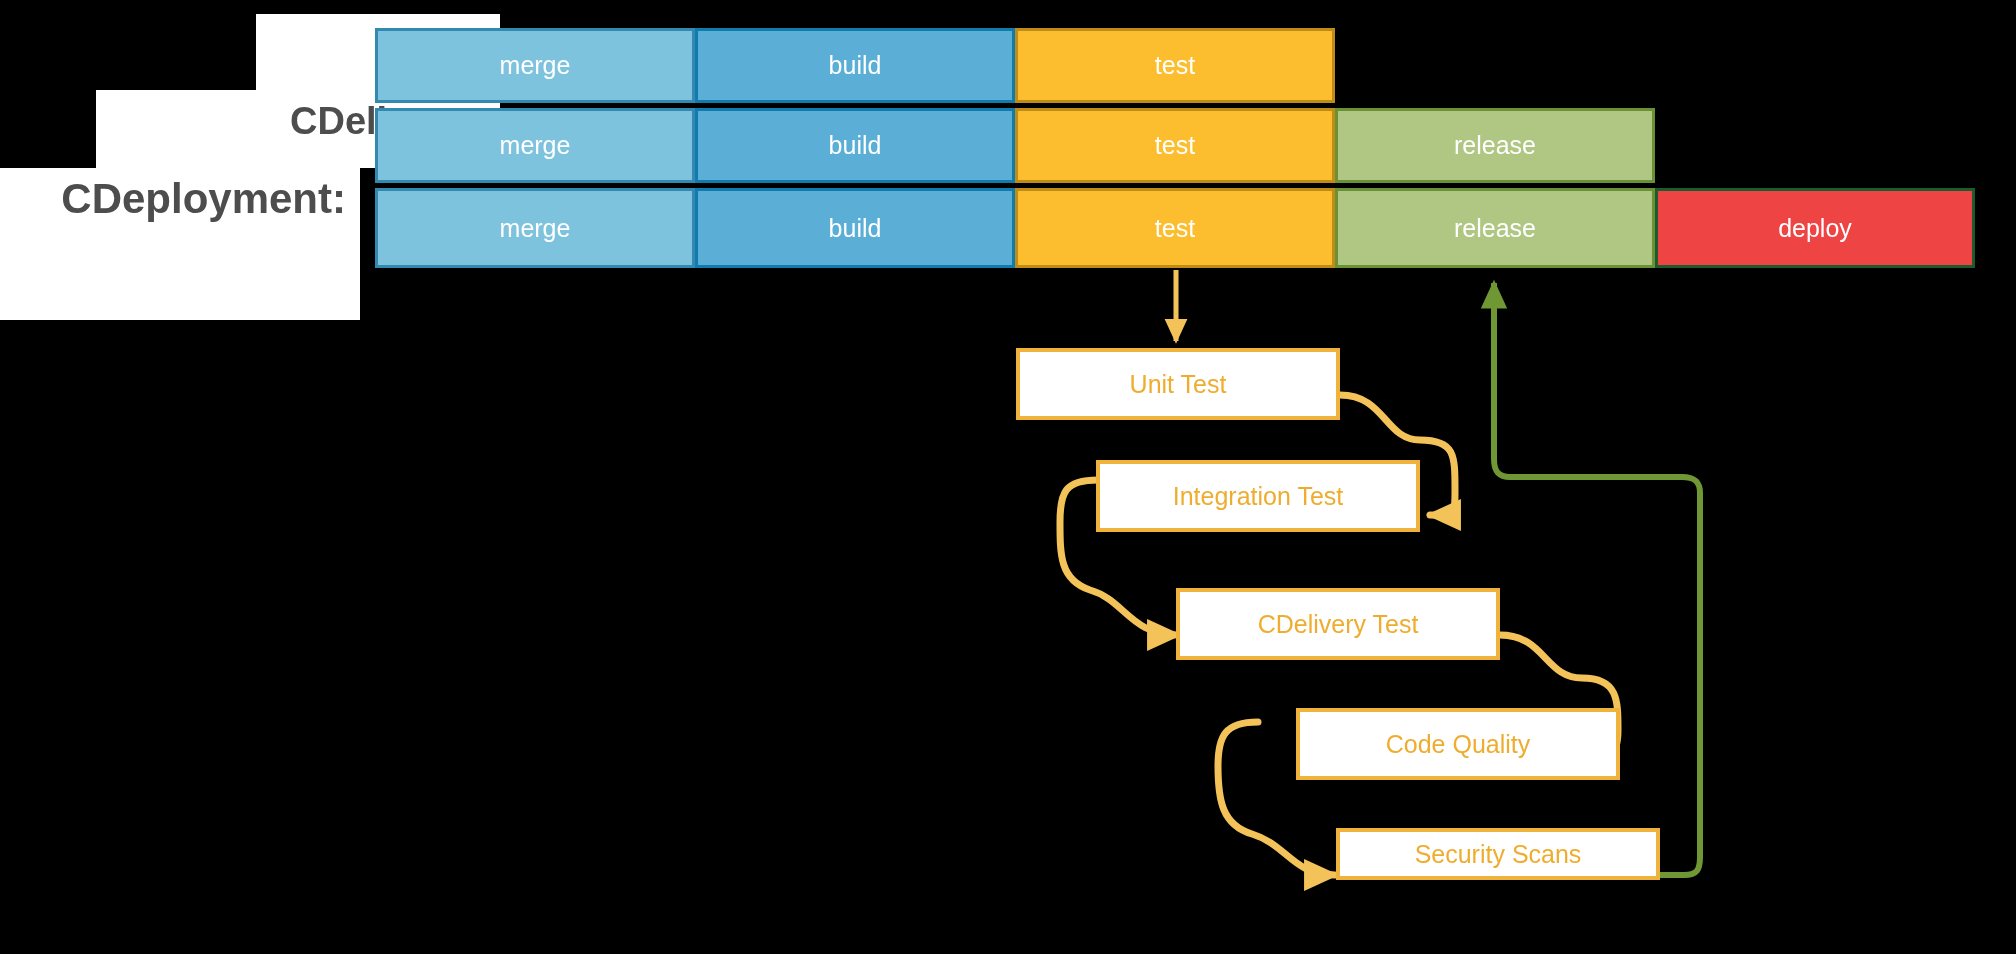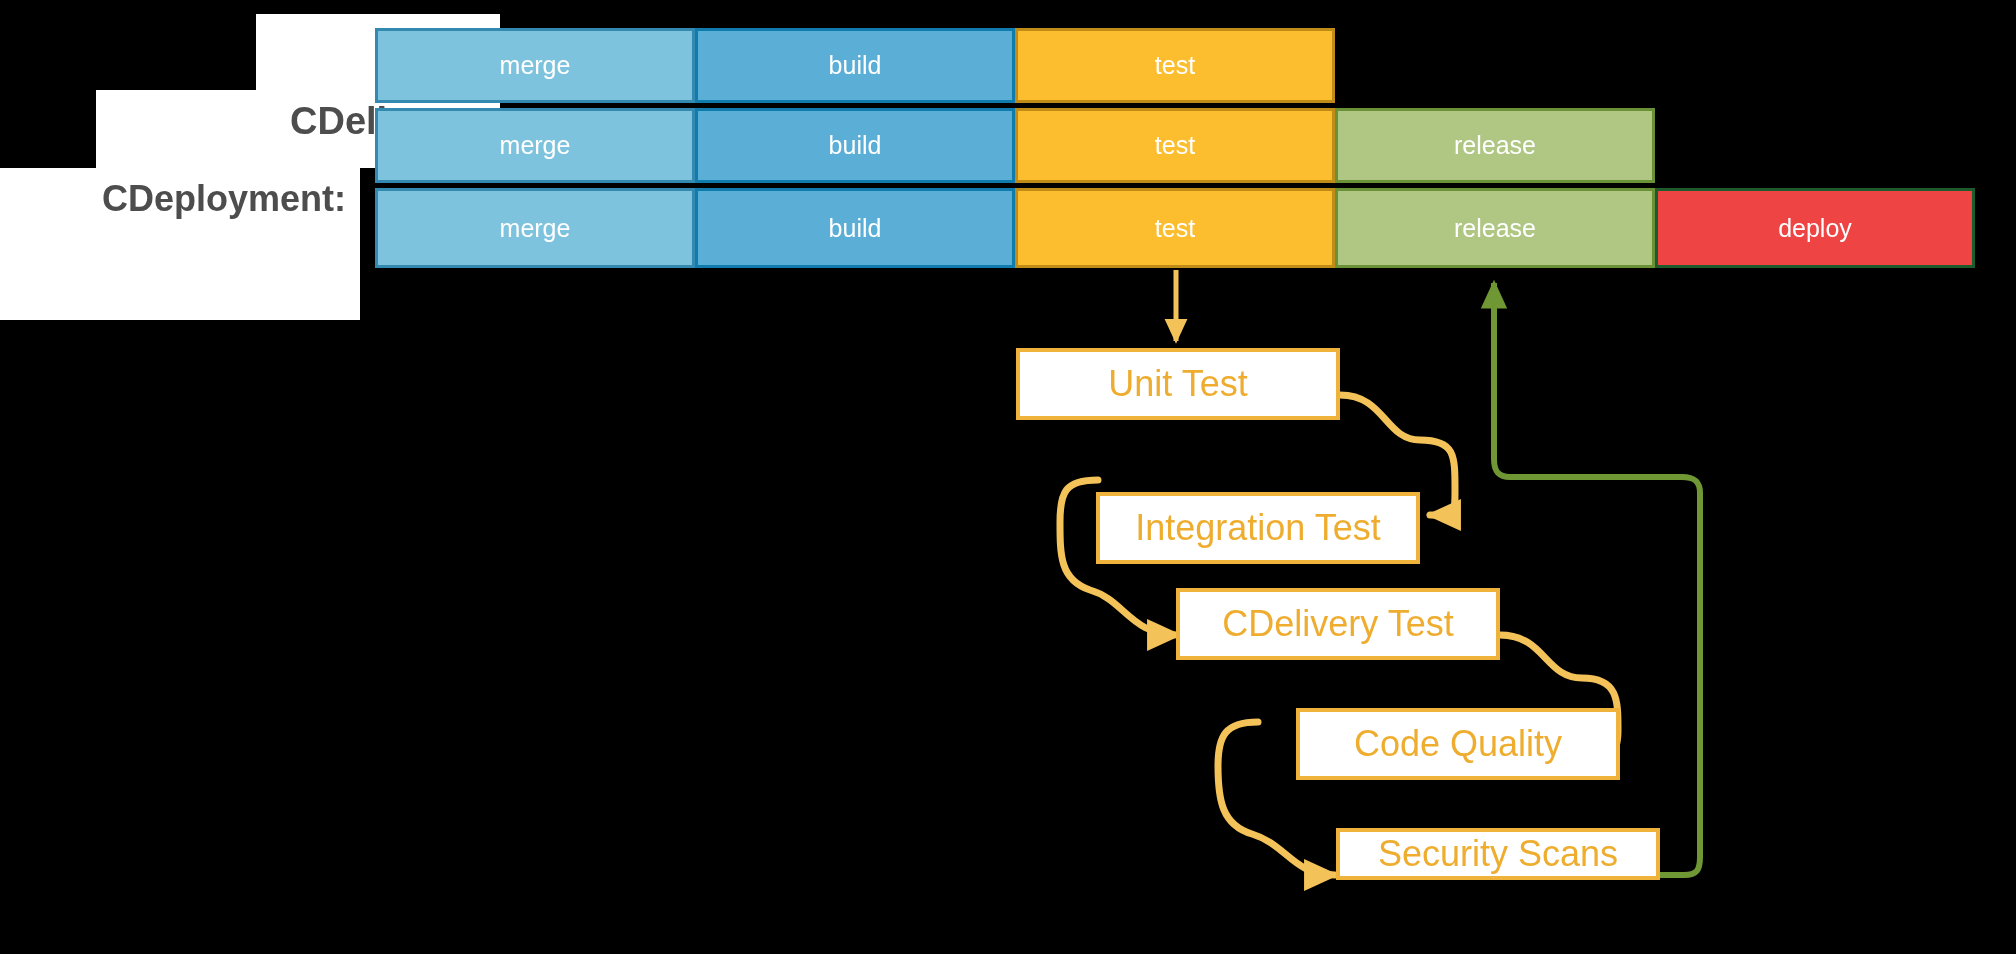--- a/index.html
+++ b/index.html
@@ -32,21 +32,21 @@
     white-space: nowrap;
   }
 
   #plaque-ci      { left: 256px; top: 14px;  width: 244px; height: 76px; }
   #plaque-ci .plaque-text      { font-size: 38px; line-height: 62px; padding-right: 22px; }
 
   #plaque-cdel    { left: 96px;  top: 90px;  width: 404px; height: 78px; }
   #plaque-cdel .plaque-text    { font-size: 38px; line-height: 62px; padding-right: 22px; }
 
   #plaque-cdep    { left: 0px;   top: 168px; width: 360px; height: 152px; }
-  #plaque-cdep .plaque-text    { font-size: 36px; line-height: 62px; padding-right: 14px; }
+  #plaque-cdep .plaque-text    { font-size: 42px; line-height: 62px; padding-right: 14px; }
 
   
   .stage-cell {
     position: absolute;
     box-sizing: border-box;
     display: flex;
     align-items: center;
     justify-content: center;
     color: #ffffff;
     font-size: 25px;
@@ -58,21 +58,21 @@
   
   .flow-box {
     position: absolute;
     box-sizing: border-box;
     background: #ffffff;
     border: 4px solid #efb33b;
     display: flex;
     align-items: center;
     justify-content: center;
     color: #eead2f;
-    font-size: 36px;
+    font-size: 25px;
     font-family: "Liberation Sans", sans-serif;
   }
 
   svg.overlay {
     position: absolute;
     left: 0;
     top: 0;
     width: 2016px;
     height: 954px;
     pointer-events: none;
@@ -158,21 +158,21 @@
 
     <path d="M 1658 875 L 1684 875 C 1697 875 1700 870 1700 857
              L 1700 493 C 1700 481 1694 477 1682 477
              L 1510 477 C 1498 477 1494 471 1494 459
              L 1494 283" fill="none" stroke="#6f9733" stroke-width="6" stroke-linejoin="round" marker-end="url(#arrow-green)"></path>
   </svg>
 
   <div class="flow-box" style="left:1016px; top:348px; width:324px; height:72px;">
     <span>Unit Test</span>
   </div>
-  <div class="flow-box" style="left:1096px; top:492px; width:324px; height:72px;">
+  <div class="flow-box" style="left:1096px; top:460px; width:324px; height:72px;">
     <span>Integration Test</span>
   </div>
   <div class="flow-box" style="left:1176px; top:588px; width:324px; height:72px;">
     <span>CDelivery Test</span>
   </div>
   <div class="flow-box" style="left:1256px; top:708px; width:324px; height:72px;margin-left:40px;">
     <span>Code Quality</span>
   </div>
   <div class="flow-box" style="left:1336px; top:828px; width:324px; height:52px;">
     <span>Security Scans</span>

